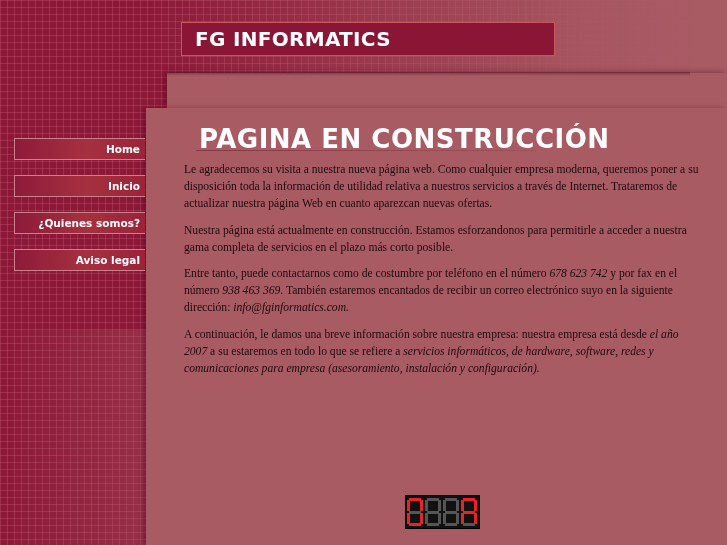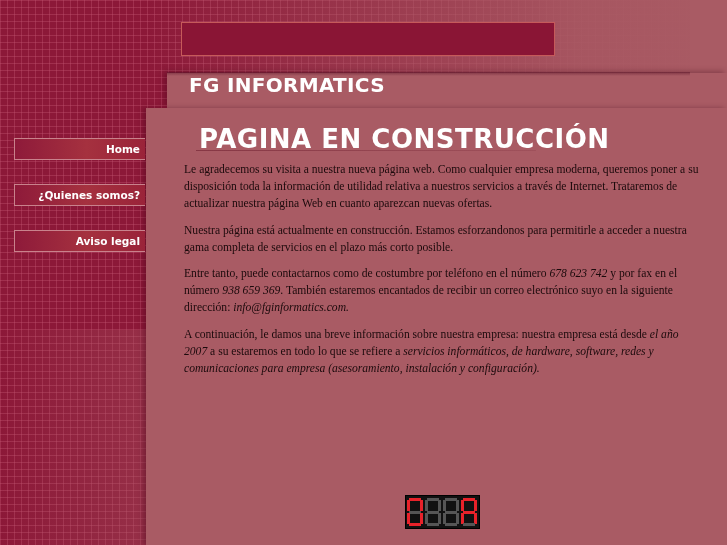--- a/index.html
+++ b/index.html
@@ -42,28 +42,28 @@
     position:absolute; left:167px; top:72px; width:523px; height:4px;
     background:linear-gradient(to bottom, rgba(90,20,40,0.55), rgba(90,20,40,0));
   }
   .header-box {
     position:absolute; left:181px; top:22px; width:374px; height:34px;
     background:#8a1535;
     border:1px solid #c65a5a;
     box-sizing:border-box;
   }
   .header-title {
-    position:absolute; left:7px; top:4px;
+    position:absolute; left:13px; top:4px;
     color:#fff; font-family:"DejaVu Sans", sans-serif; font-weight:bold;
-    font-size:20px; letter-spacing:0.3px;margin-top:46px;
+    font-size:20px; letter-spacing:0.3px;
   }
   .nav { position:absolute; left:14px; top:138px; width:131px; }
   .nav-item {
     display:block; box-sizing:border-box;
-    width:131px; height:22px; margin-bottom:24px;
+    width:131px; height:22px; margin-bottom:15px;
     border:1px solid #c9828c; border-right:none;
     background:linear-gradient(to right, #8e1a3a 0%, #a5313f 55%, #9a2339 100%);
     color:#fff; text-align:right; padding-right:5px;
     font-family:"DejaVu Sans", sans-serif; font-weight:bold; font-size:10.5px;
     line-height:20px; text-decoration:none; cursor:pointer;
   }
   .page-title {
     position:absolute; left:199px; top:124px;
     color:#fff; font-family:"DejaVu Sans", sans-serif; font-weight:bold;
     font-size:26px; letter-spacing:0.5px; margin:0;
@@ -98,31 +98,32 @@
 <div class="content-step"></div>
 <div class="content-area"></div>
 <div class="shadow-line"></div>
 
 <div class="header-box">
   <span class="header-title">FG INFORMATICS</span>
 </div>
 
 <nav class="nav">
   <a class="nav-item">Home</a>
+  <a class="nav-item">Inicio</a>
   <a class="nav-item">¿Quienes somos?</a>
   <a class="nav-item">Aviso legal</a>
 </nav>
 
 <h1 class="page-title">PAGINA EN CONSTRUCCIÓN</h1>
 <div class="title-rule"></div>
 
 <div class="body-text">
   <p>Le agradecemos su visita a nuestra nueva página web. Como cualquier empresa moderna, queremos poner a su disposición toda la información de utilidad relativa a nuestros servicios a través de Internet. Trataremos de actualizar nuestra página Web en cuanto aparezcan nuevas ofertas.</p>
   <p>Nuestra página está actualmente en construcción. Estamos esforzandonos para permitirle a acceder a nuestra gama completa de servicios en el plazo más corto posible.</p>
-  <p><span>Entre tanto, puede contactarnos como de costumbre por teléfono en el número </span><em>678 623 742</em><span> y por fax en el número </span><em>938 659 369</em><span>. También estaremos encantados de recibir un correo electrónico suyo en la siguiente dirección: </span><em>info@fginformatics.com.</em></p>
+  <p><span>Entre tanto, puede contactarnos como de costumbre por teléfono en el número </span><em>678 623 742</em><span> y por fax en el número </span><em>938 463 369</em><span>. También estaremos encantados de recibir un correo electrónico suyo en la siguiente dirección: </span><em>info@fginformatics.com.</em></p>
   <p><span>A continuación, le damos una breve información sobre nuestra empresa: nuestra empresa está desde </span><em>el año 2007</em><span> a su estaremos en todo lo que se refiere a </span><em>servicios informáticos, de hardware, software, redes y comunicaciones  para empresa (asesoramiento, instalación y configuración).</em></p>
 </div>
 
 <div class="counter">
 
   <div class="digit">
     <div class="seg h on" style="top:2px"></div>
     <div class="seg v on" style="left:1px;top:4px"></div>
     <div class="seg v on" style="left:14px;top:4px"></div>
     <div class="seg h" style="top:14.5px"></div>

